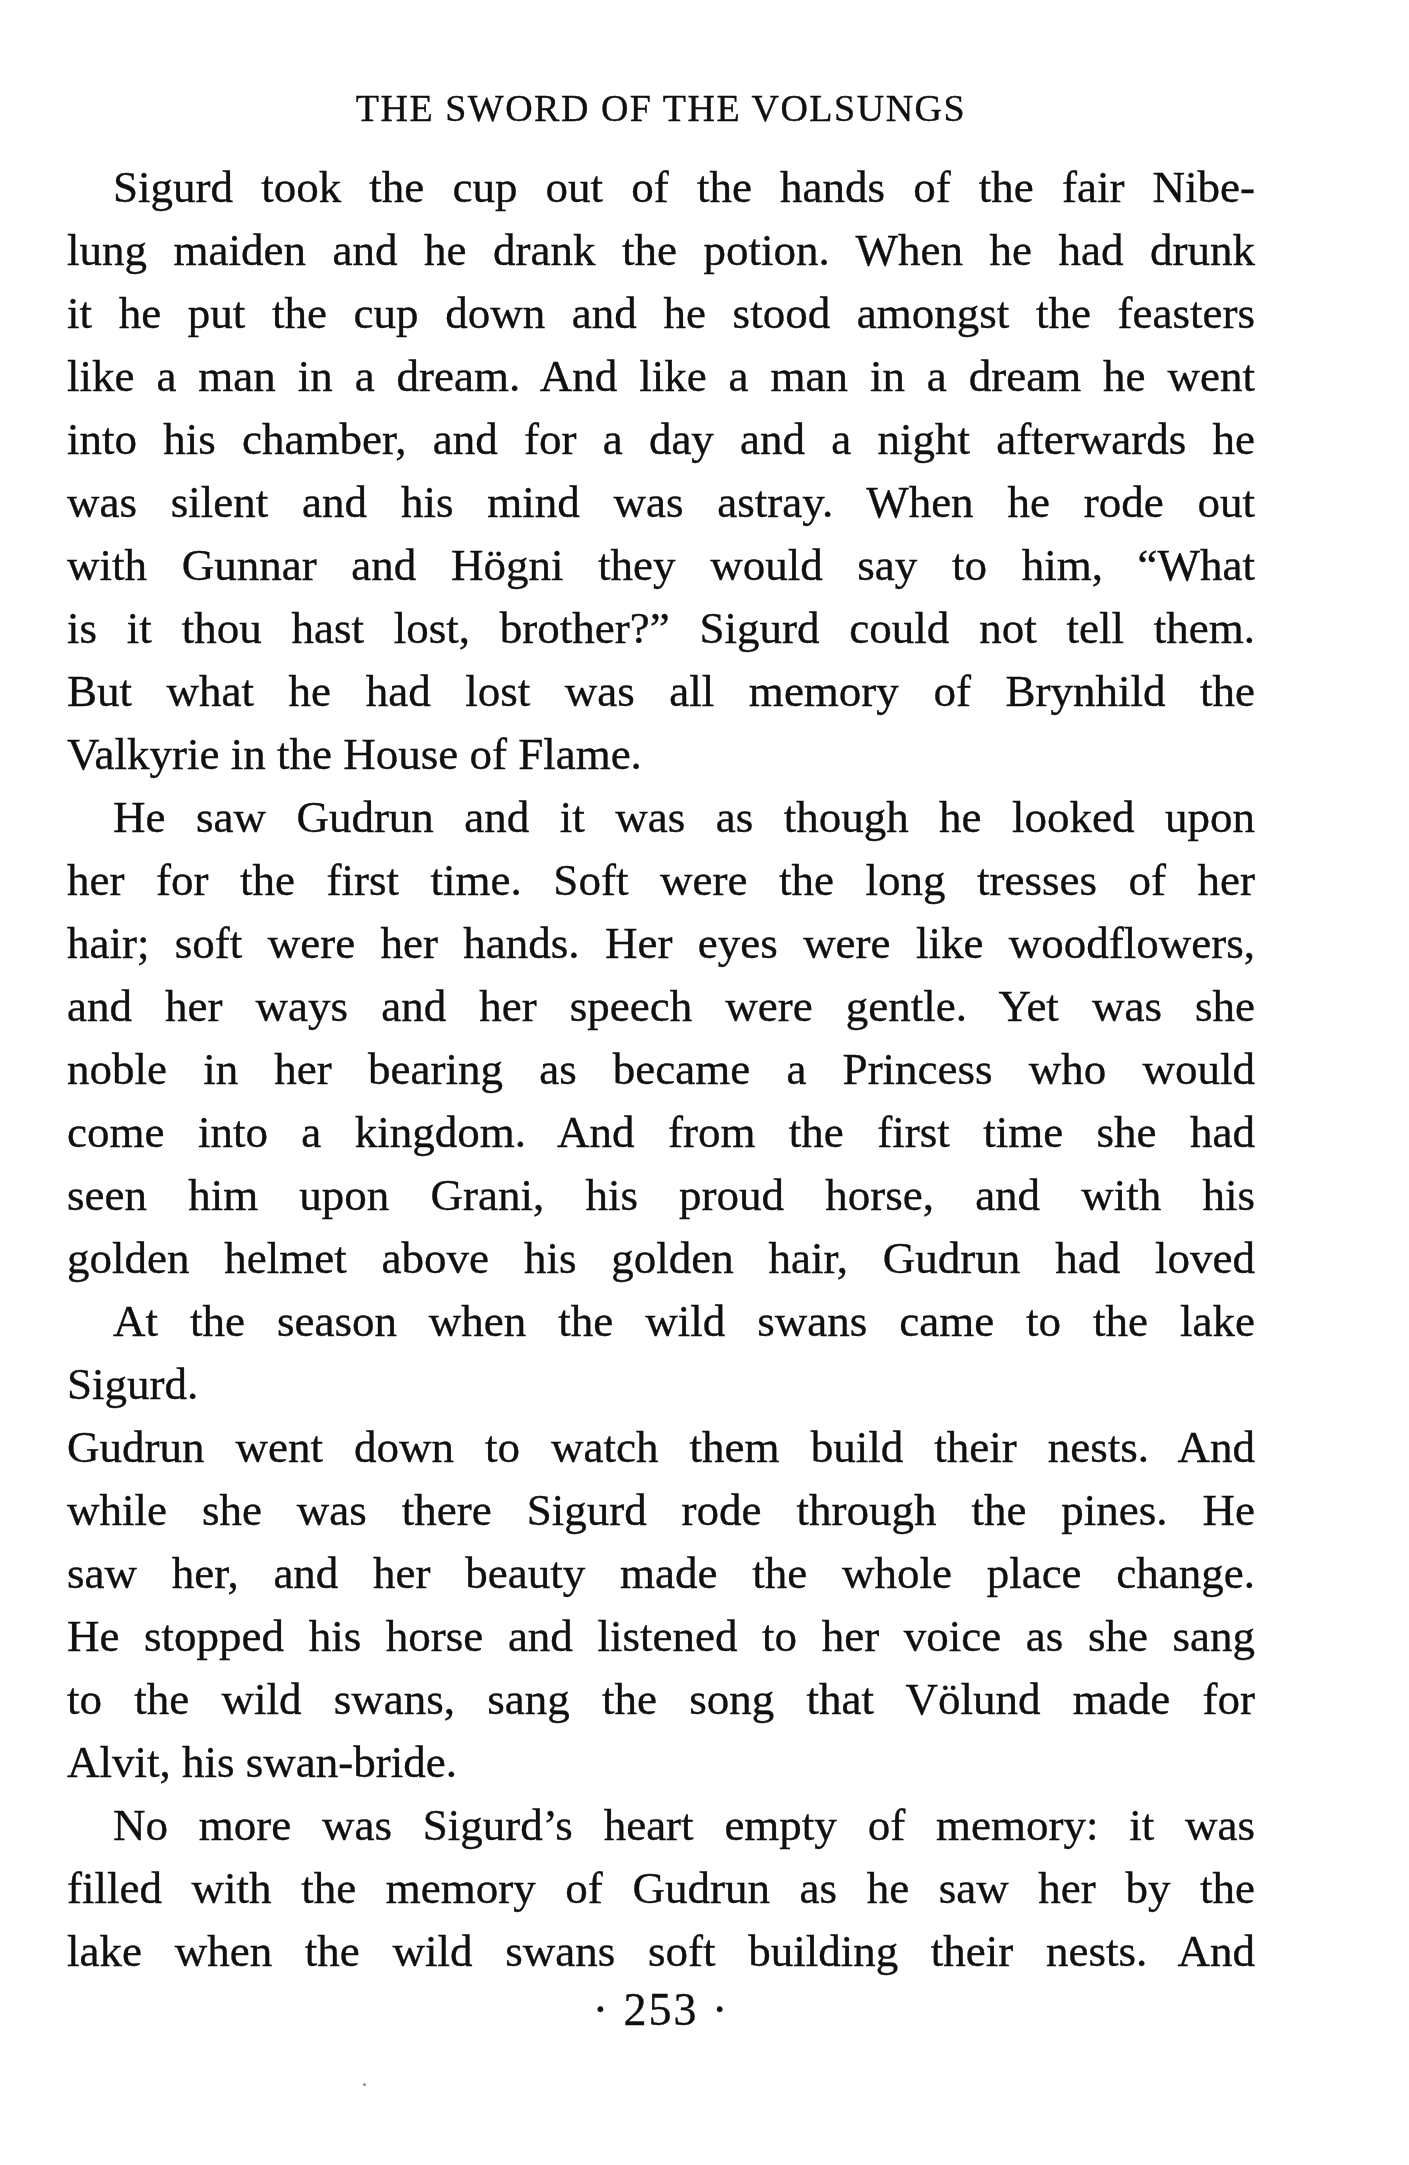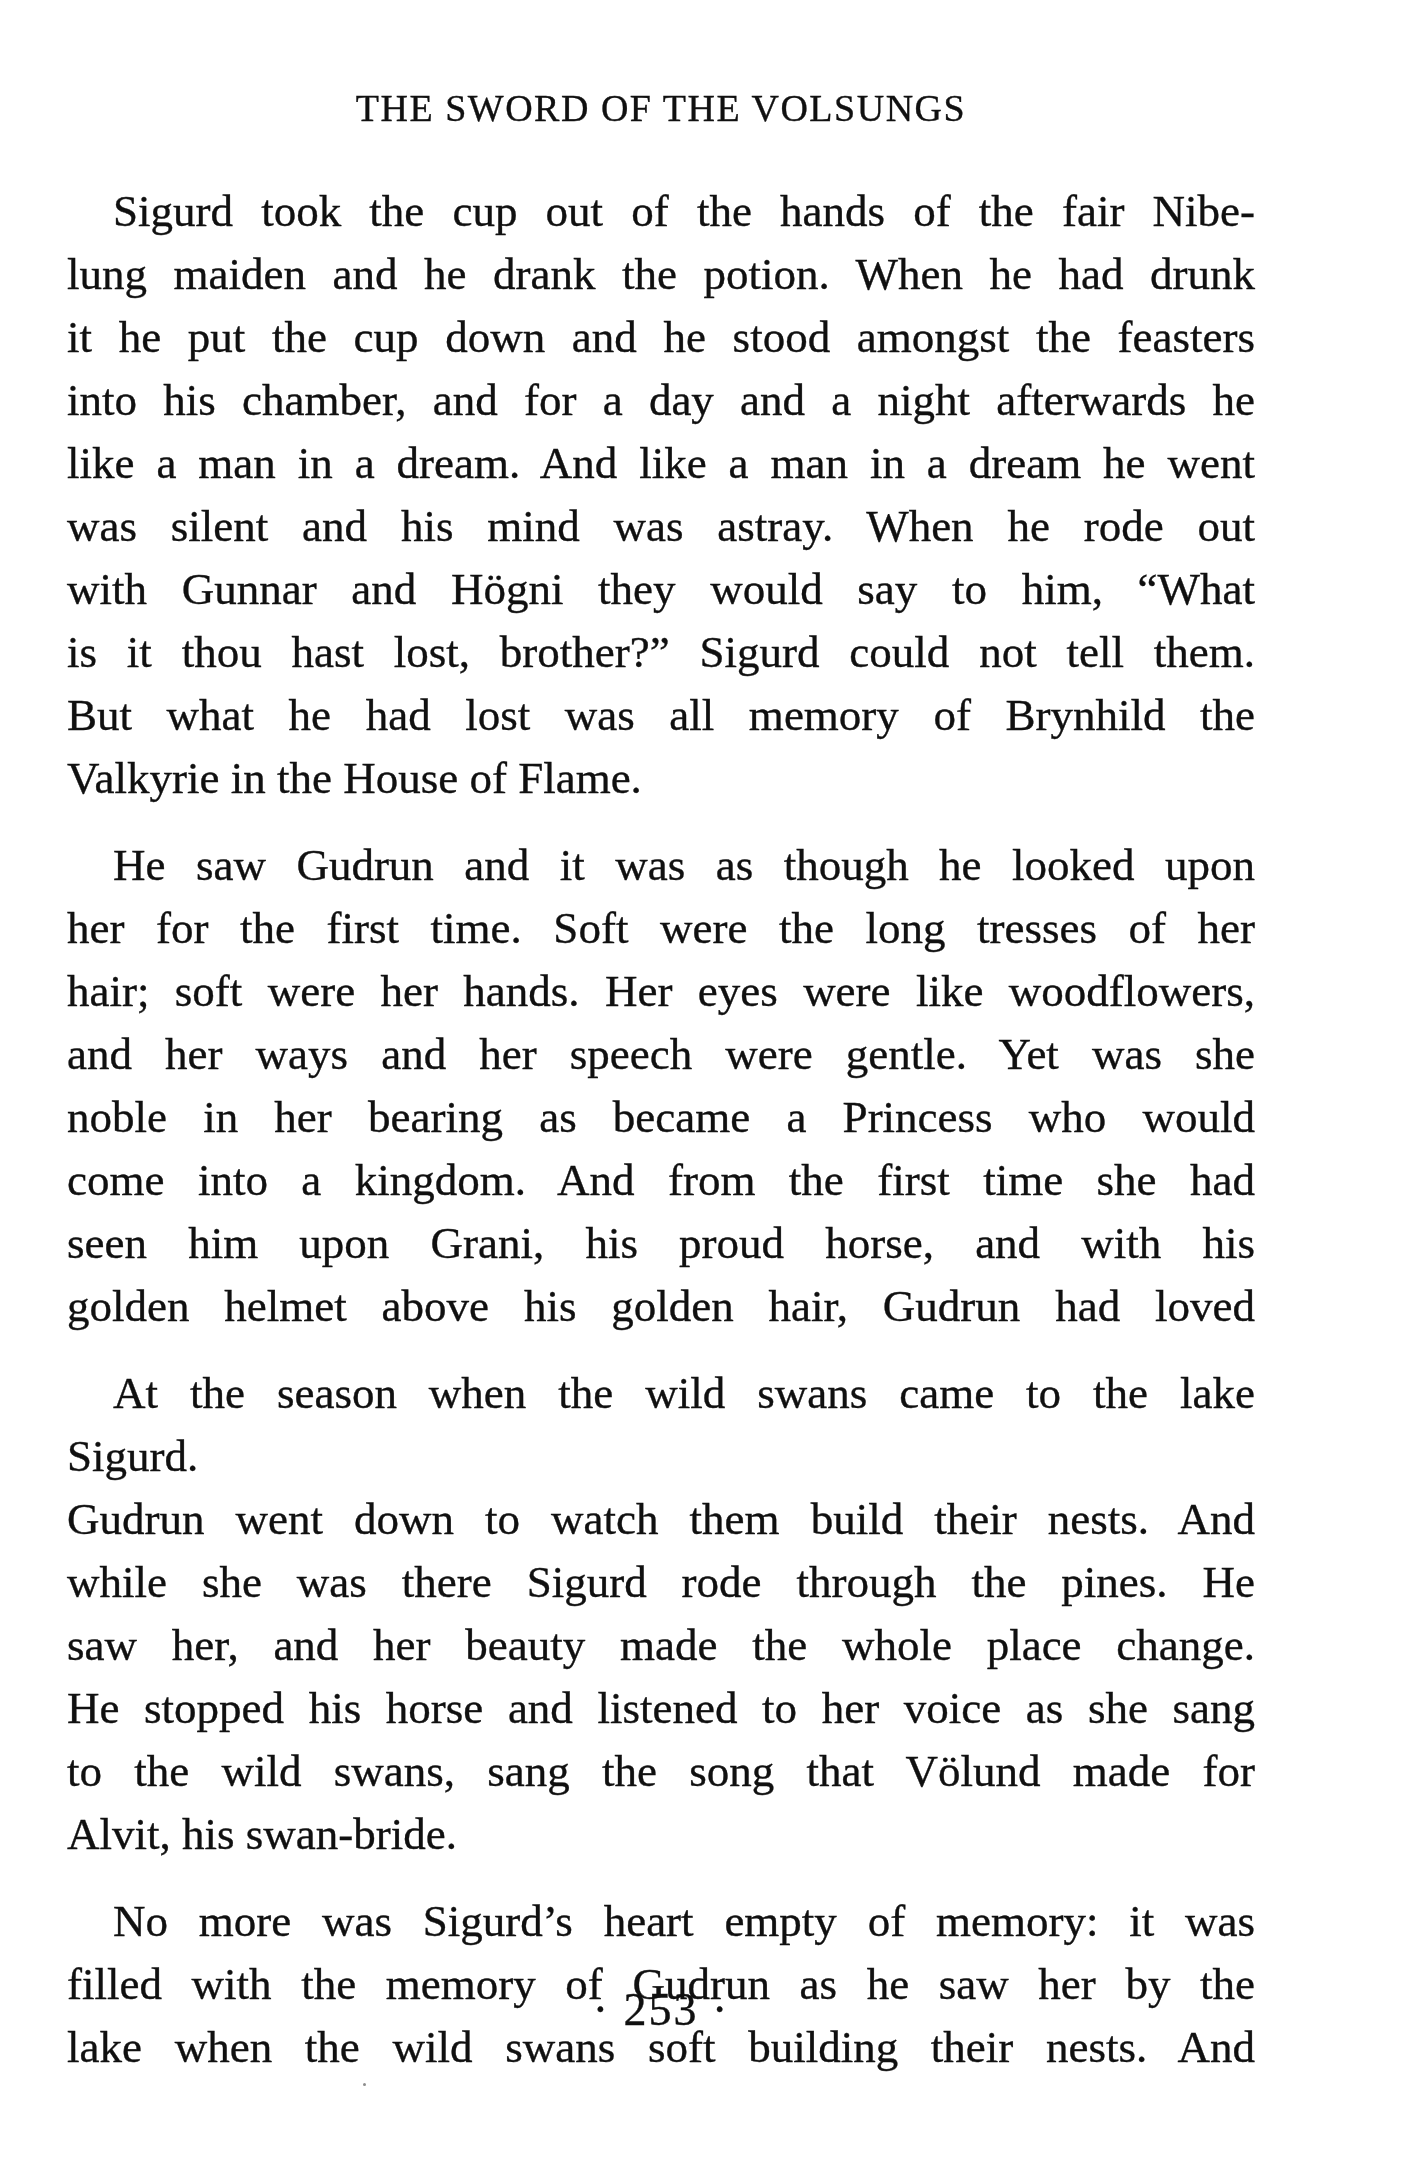--- a/index.html
+++ b/index.html
@@ -31,21 +31,21 @@
     width: 1188px;
   }
   .line {
     font-size: 45px;
     line-height: 63px;
     height: 63px;
     text-align: justify;
     text-align-last: justify;
     white-space: normal;
   }
-  .line.indent { padding-left: 46px; margin-top: 24px; }
+  .line.indent { padding-left: 46px; }
   .line.para-end { text-align-last: left; }
   .page-number {
     position: absolute;
     left: 67px;
     top: 1978px;
     width: 1188px;
     text-align: center;
     font-size: 46px;
     line-height: 63px;
     letter-spacing: 2px;
@@ -64,22 +64,22 @@
 </head>
 <body>
 
 <div class="page">
   <div class="running-head">THE SWORD OF THE VOLSUNGS</div>
 
   <div class="text-body">
       <div class="line indent">Sigurd took the cup out of the hands of the fair Nibe-</div>
       <div class="line">lung maiden and he drank the potion. When he had drunk</div>
       <div class="line">it he put the cup down and he stood amongst the feasters</div>
+      <div class="line">like a man in a dream. And like a man in a dream he went</div>
       <div class="line">into his chamber, and for a day and a night afterwards he</div>
-      <div class="line">like a man in a dream. And like a man in a dream he went</div>
       <div class="line">was silent and his mind was astray. When he rode out</div>
       <div class="line">with Gunnar and Högni they would say to him, “What</div>
       <div class="line">is it thou hast lost, brother?” Sigurd could not tell them.</div>
       <div class="line">But what he had lost was all memory of Brynhild the</div>
       <div class="line para-end">Valkyrie in the House of Flame.</div>
       <div class="line indent">He saw Gudrun and it was as though he looked upon</div>
       <div class="line">her for the first time. Soft were the long tresses of her</div>
       <div class="line">hair; soft were her hands. Her eyes were like woodflowers,</div>
       <div class="line">and her ways and her speech were gentle. Yet was she</div>
       <div class="line">noble in her bearing as became a Princess who would</div>

